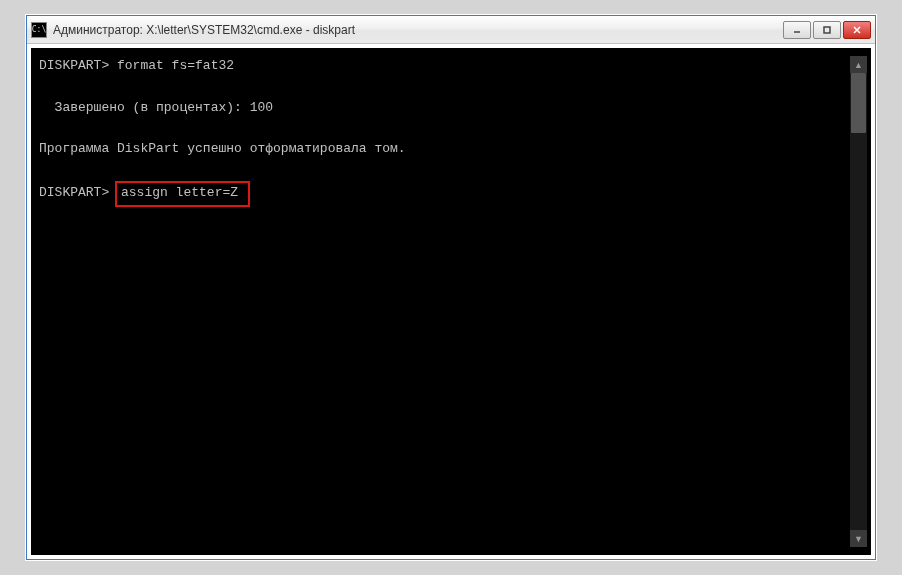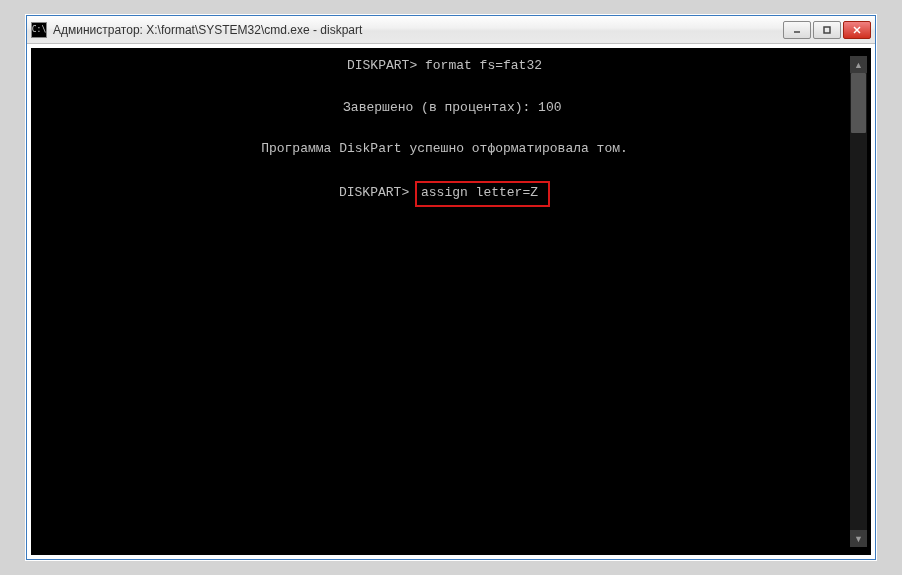--- a/index.html
+++ b/index.html
@@ -82,21 +82,20 @@
       fill: none;
     }
     .console-area {
       flex: 1;
       background: #000;
       margin: 4px;
       padding: 8px 4px 8px 8px;
       position: relative;
       overflow: hidden;
       display: flex;
-      text-align: center;
     }
     .console-content {
       flex: 1;
       font-family: Consolas, "Courier New", monospace;
       font-size: 13px;
       line-height: 1.6;
       color: #c0c0c0;
       white-space: pre;
     }
     .console-line {
@@ -146,21 +145,21 @@
       left: 1px;
       border-radius: 1px;
     }
   </style>
 </head>
 <body>
 
 <div class="window">
   <div class="titlebar">
     <div class="app-icon">C:\</div>
-    <div class="title-text">Администратор: X:\format\SYSTEM32\cmd.exe - diskpart</div>
+    <div class="title-text">Администратор: X:\letter\SYSTEM32\cmd.exe - diskpart</div>
     <div class="window-controls">
       <div class="win-btn">
         <svg width="10" height="10" viewBox="0 0 10 10">
             <line x1="2" y1="7" x2="8" y2="7"></line>
           </svg>
       </div>
       <div class="win-btn">
         <svg width="10" height="10" viewBox="0 0 10 10">
             <rect x="2" y="2" width="6" height="6"></rect>
           </svg>

